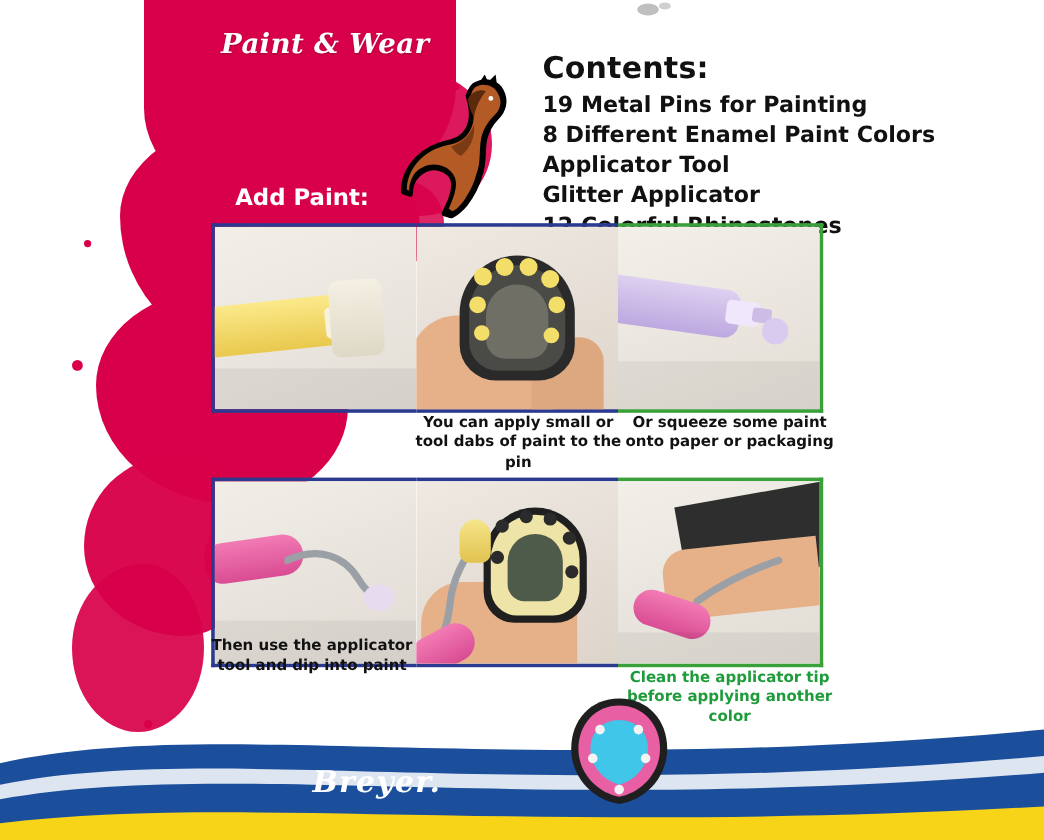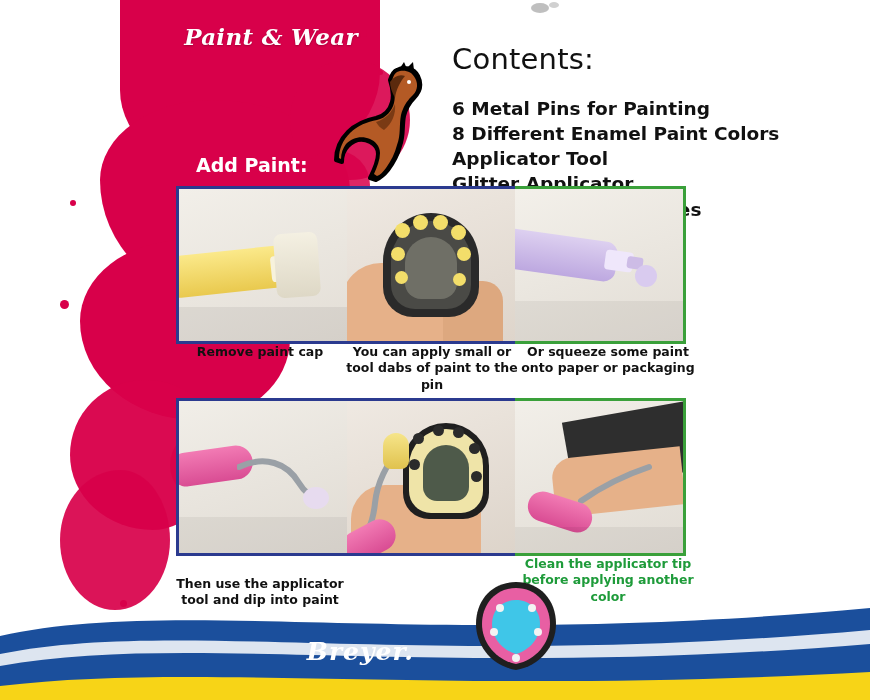--- a/index.html
+++ b/index.html
@@ -40,21 +40,21 @@
     text-shadow:0 1px 2px rgba(0,0,0,.25);
     letter-spacing:.3px;
   }
 
   
   .horse{position:absolute;left:334px;top:62px;width:110px;height:120px;}
 
   
   .contents{position:absolute;left:452px;top:42px;width:400px;color:#111;}
   .contents h2{
-    margin:0 0 20px 0;font-size:29px;font-weight:normal;letter-spacing:.2px;
+    margin:0 0 4px 0;font-size:25px;font-weight:bold;letter-spacing:.2px;
     font-family:"DejaVu Sans", sans-serif;
   }
   .contents li{
     list-style:none;font-size:18.5px;line-height:1.36;font-weight:bold;
     font-family:"DejaVu Sans", sans-serif;letter-spacing:0px;
   }
   .contents ul{margin:0;padding:0;}
 
   .add-paint{
     position:absolute;left:196px;top:154px;font-size:19px;font-weight:bold;
@@ -78,21 +78,21 @@
   }
   .cap.dark{color:#111;}
   .cap.green{color:#1e9b3a;}
 
   
   .ph{position:absolute;inset:0;}
 
   
   .wave{position:absolute;left:0;bottom:0;width:870px;height:120px;}
   .brand{
-    position:absolute;left:214px;bottom:34px;width:200px;text-align:right;
+    position:absolute;left:214px;bottom:34px;width:200px;text-align:center;
     color:#ffffff;font-family:"DejaVu Serif", serif;font-weight:bold;
     font-size:25px;font-style:italic;letter-spacing:1px;
   }
   .pin-bottom{position:absolute;left:470px;bottom:28px;width:92px;height:92px;}
 </style>
 </head>
 <body>
 
 <div class="page">
 
@@ -143,21 +143,21 @@
       <path d="M42 60 C52 57 58 50 61 42 C62 52 58 62 50 68 C46 66 44 63 42 60 Z" fill="#7a3a14"></path>
       <circle cx="75" cy="20" r="2" fill="#fff"></circle>
       <path d="M66 6 L70 0 L73 7 Z" fill="#000"></path>
       <path d="M74 5 L79 0 L80 8 Z" fill="#000"></path>
     </g>
   </svg>
 
   <div class="contents">
     <h2>Contents:</h2>
     <ul>
-      <li>6 Metal Pins for Painting</li>
+      <li>19 Metal Pins for Painting</li>
       <li>8 Different Enamel Paint Colors</li>
       <li>Applicator Tool</li>
       <li>Glitter Applicator</li>
       <li>12 Colorful Rhinestones</li>
     </ul>
   </div>
 
   <div class="add-paint">Add Paint:</div>
 
   <div class="row row1">
@@ -196,21 +196,20 @@
       <div class="ph" style="background:linear-gradient(160deg,#f3f0ea,#e2ddd5);">
         <div style="position:absolute;left:-16px;top:46px;width:118px;height:40px;background:linear-gradient(180deg,#ddd0f0,#bda8e0);border-radius:12px;transform:rotate(8deg);"></div>
         <div style="position:absolute;left:90px;top:62px;width:28px;height:20px;background:#efe7fb;border-radius:4px;transform:rotate(8deg);"></div>
         <div style="position:absolute;left:112px;top:68px;width:16px;height:12px;background:#cdbce6;border-radius:3px;transform:rotate(8deg);"></div>
         <div style="position:absolute;left:120px;top:76px;width:22px;height:22px;background:#d9cbef;border-radius:50%;"></div>
         <div style="position:absolute;left:0;bottom:0;width:100%;height:40px;background:rgba(0,0,0,.05);"></div>
       </div>
     </div>
   </div>
 
-  <div class="cap dark" style="left:172px;top:344px;">Remove paint cap</div>
   <div class="cap dark" style="left:344px;top:344px;">You can apply small or tool dabs of paint to the pin</div>
   <div class="cap dark" style="left:520px;top:344px;">Or squeeze some paint onto paper or packaging</div>
 
   <div class="row row2">
 
     <div class="cell b-blue left">
       <div class="ph" style="background:linear-gradient(160deg,#f1eee8,#e0dbd3);">
         <div style="position:absolute;left:-10px;top:48px;width:84px;height:34px;background:linear-gradient(180deg,#f27bb4,#d94c93);border-radius:18px;transform:rotate(-8deg);"></div>
         <svg style="position:absolute;left:58px;top:36px;width:90px;height:70px;" viewBox="0 0 90 70">
           <path d="M2 30 C28 18 50 26 62 46 C68 56 74 60 82 62" stroke="#9aa0a6" stroke-width="6" fill="none" stroke-linecap="round"></path>
@@ -248,21 +247,21 @@
         <div style="position:absolute;left:38px;top:52px;width:130px;height:58px;background:#e6b189;border-radius:20px 0 0 0;transform:rotate(-6deg);"></div>
         <svg style="position:absolute;left:22px;top:60px;width:120px;height:70px;" viewBox="0 0 120 70">
           <path d="M112 6 C88 14 64 26 44 40" stroke="#9aa0a6" stroke-width="6" fill="none" stroke-linecap="round"></path>
         </svg>
         <div style="position:absolute;left:12px;top:96px;width:66px;height:30px;background:linear-gradient(180deg,#f27bb4,#d94c93);border-radius:16px;transform:rotate(18deg);"></div>
         <div style="position:absolute;left:0;bottom:0;width:100%;height:26px;background:rgba(0,0,0,.05);"></div>
       </div>
     </div>
   </div>
 
-  <div class="cap dark" style="left:172px;top:576px;text-align:center;">Then use the applicator tool and dip into paint</div>
+  <div class="cap dark" style="left:172px;top:530px;text-align:center;">Then use the applicator tool and dip into paint</div>
   <div class="cap green" style="left:520px;top:556px;text-align:center;">Clean the applicator tip before applying another color</div>
 
   <svg class="wave" viewBox="0 0 870 120" preserveAspectRatio="none">
     <path d="M0 56 C180 16 420 70 870 28 L870 120 L0 120 Z" fill="#1b4f9c"></path>
     <path d="M0 74 C180 38 420 90 870 50 L870 120 L0 120 Z" fill="#ffffff" opacity=".85"></path>
     <path d="M0 86 C190 52 430 100 870 64 L870 120 L0 120 Z" fill="#1b4f9c"></path>
     <path d="M0 106 C200 82 440 116 870 92 L870 120 L0 120 Z" fill="#f7d417"></path>
   </svg>
 
   <div class="brand">Breyer.</div>

